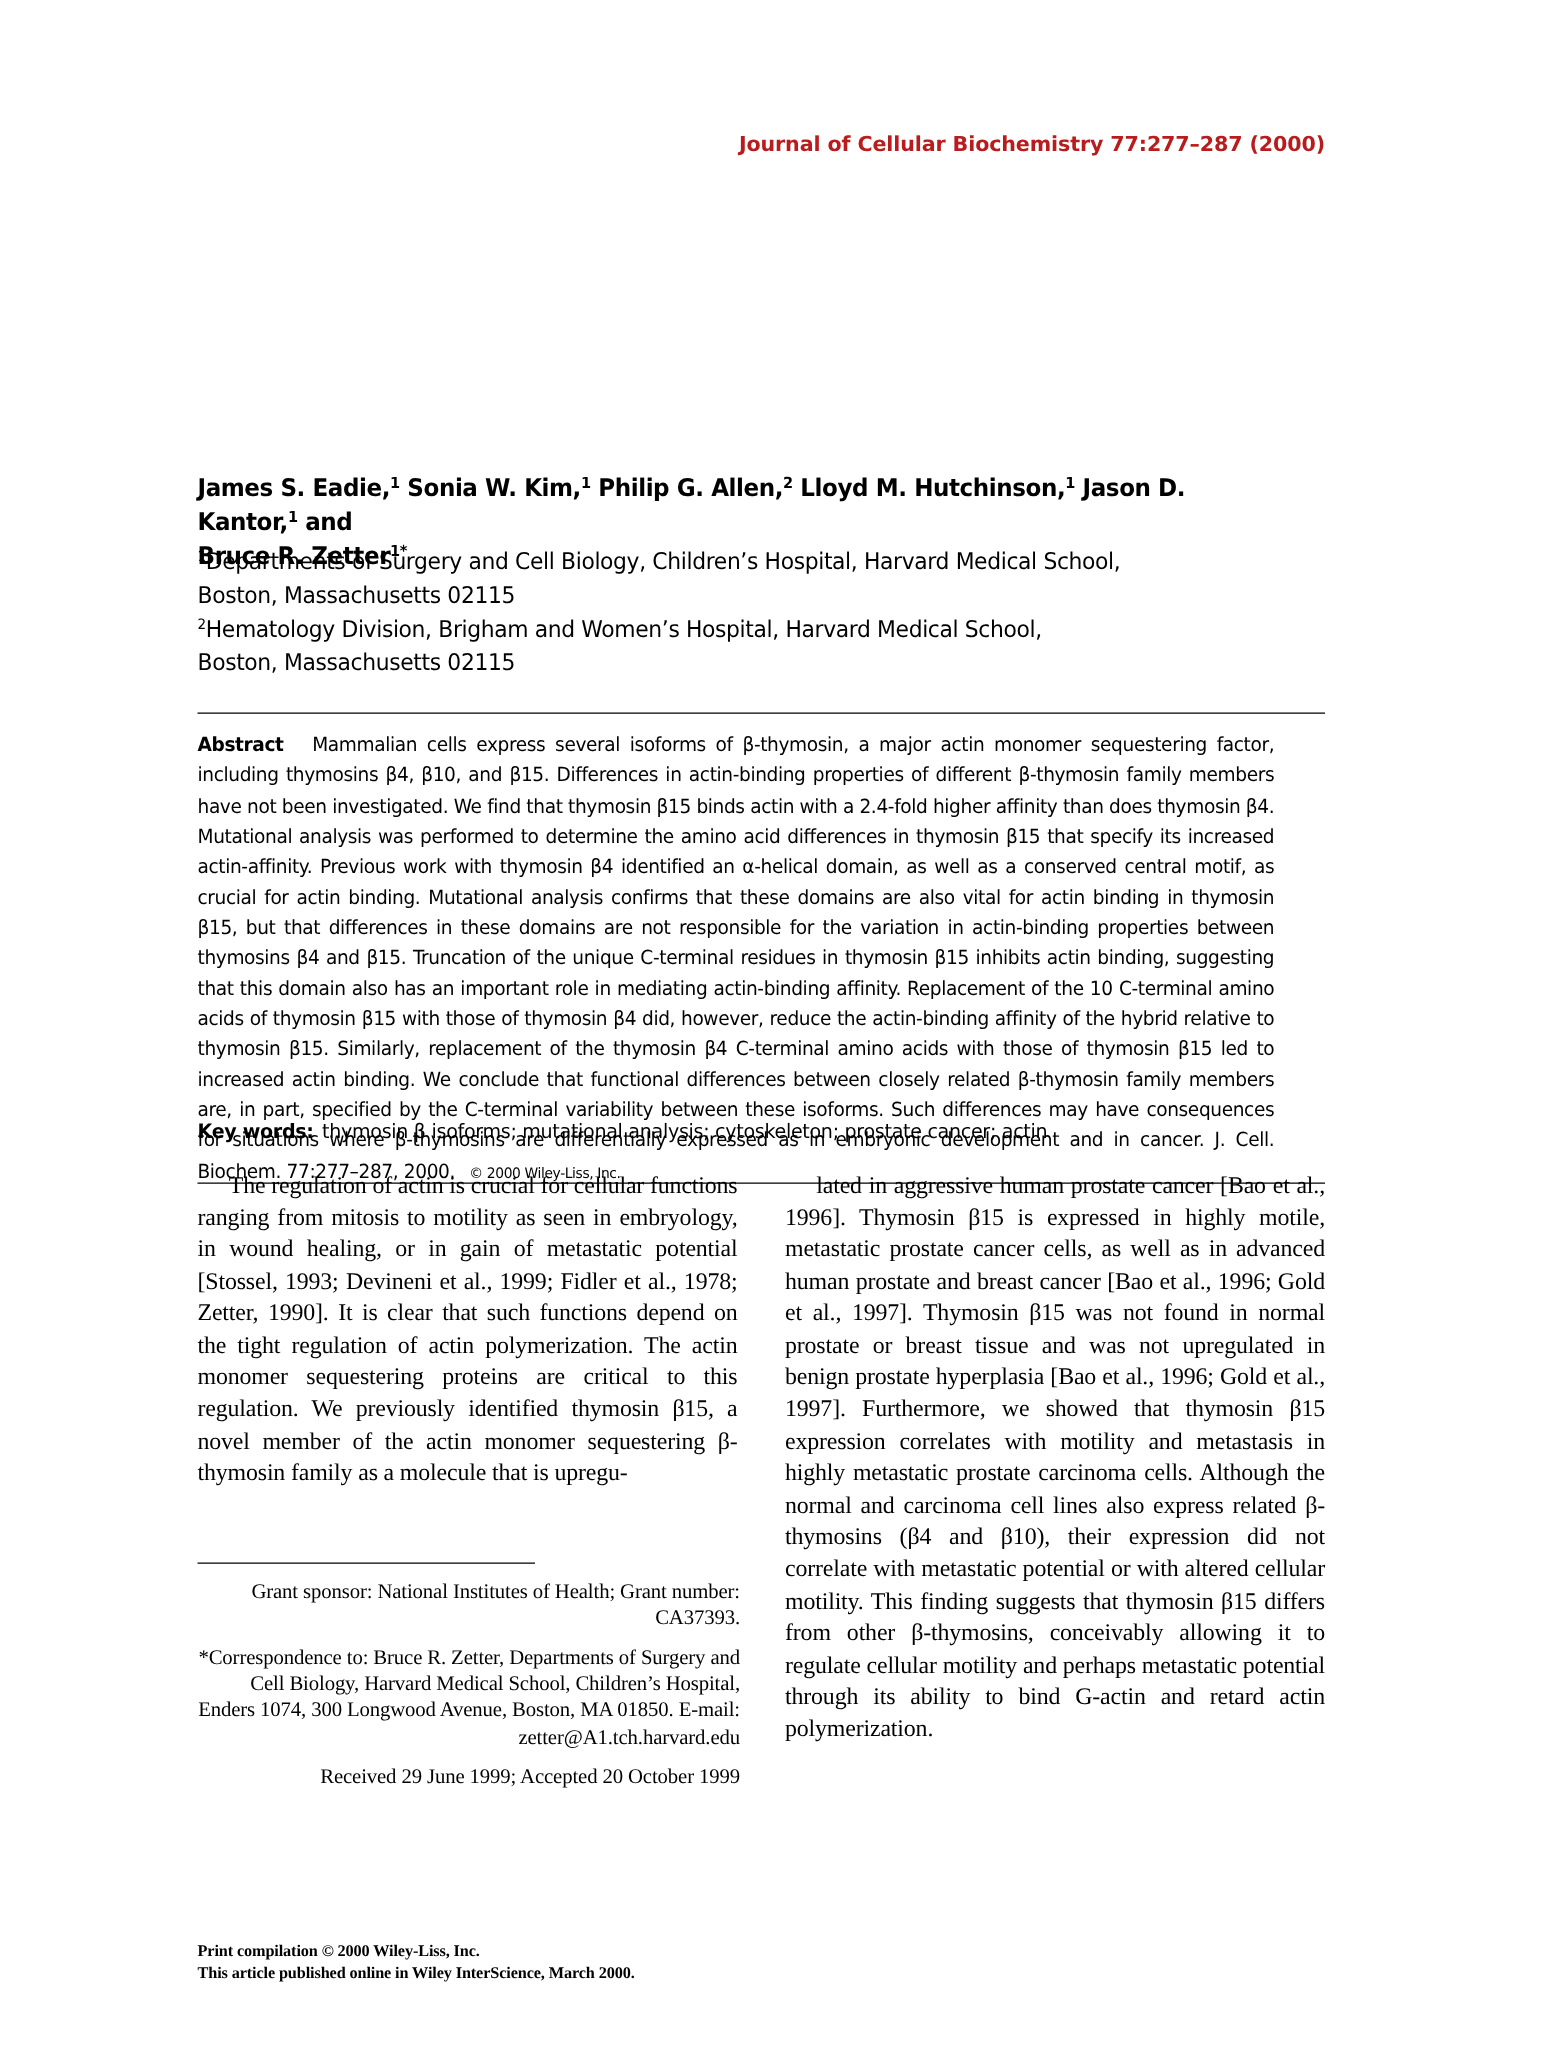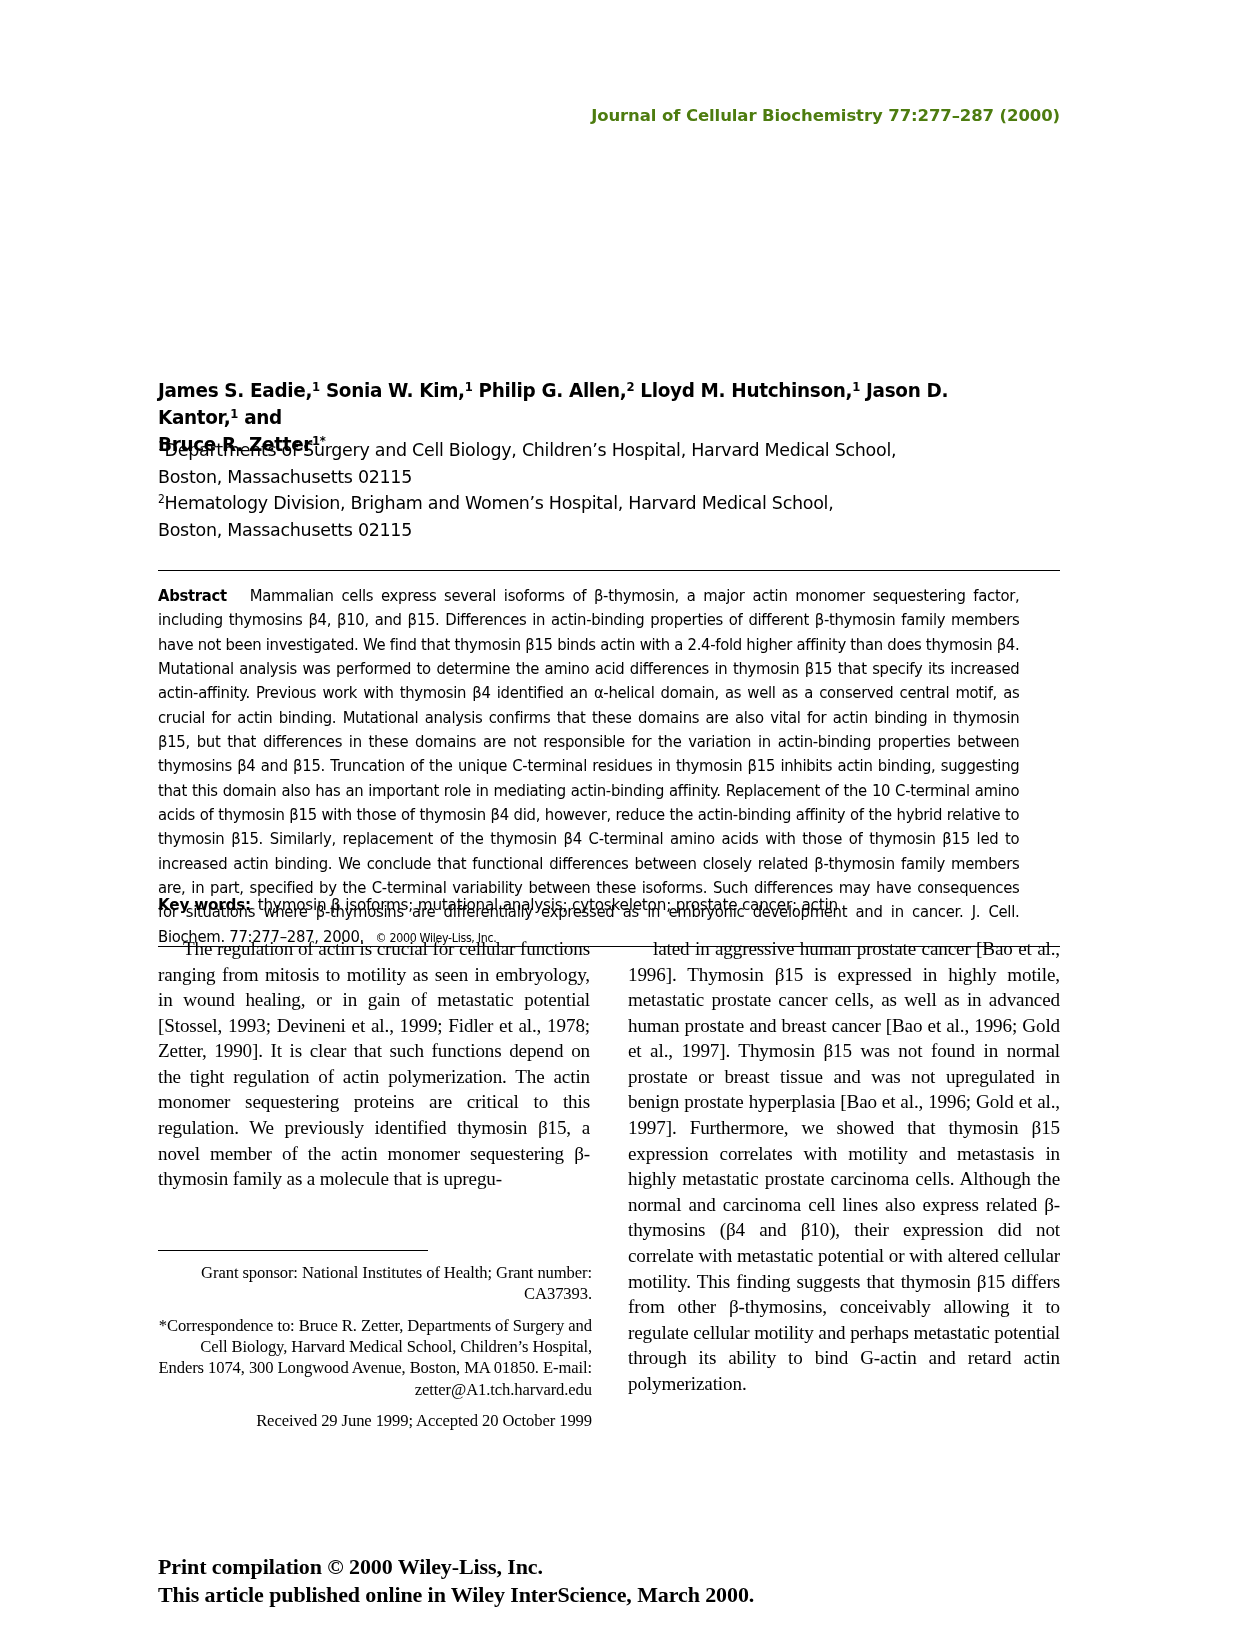--- a/index.html
+++ b/index.html
@@ -27,21 +27,21 @@
   .journal-head {
     position: absolute;
     left: 158px;
     top: 106px;
     width: 902px;
     text-align: right;
     font-family: "DejaVu Sans", sans-serif;
     font-size: 16.5px;
     font-weight: bold;
     letter-spacing: -0.1px;
-    color: #4d7c0f;
+    color: #b91c1c;
   }
 
   
   .title-block {
     position: absolute;
     left: 158px;
     top: 237px;
     width: 900px;
   }
   .title {
@@ -185,21 +185,21 @@
   .footnotes p:last-child { margin-bottom: 16px; }
 
   
   .imprint {
     position: absolute;
     left: 158px;
     top: 1553px;
     width: 700px;
     font-family: "Liberation Serif", serif;
     font-weight: bold;
-    font-size: 22px;
+    font-size: 13px;
     line-height: 1.28;
     letter-spacing: -0.1px;
   }
   .imprint div { white-space: nowrap; }
 </style>
 </head>
 <body>
 
 <div class="page">
 

